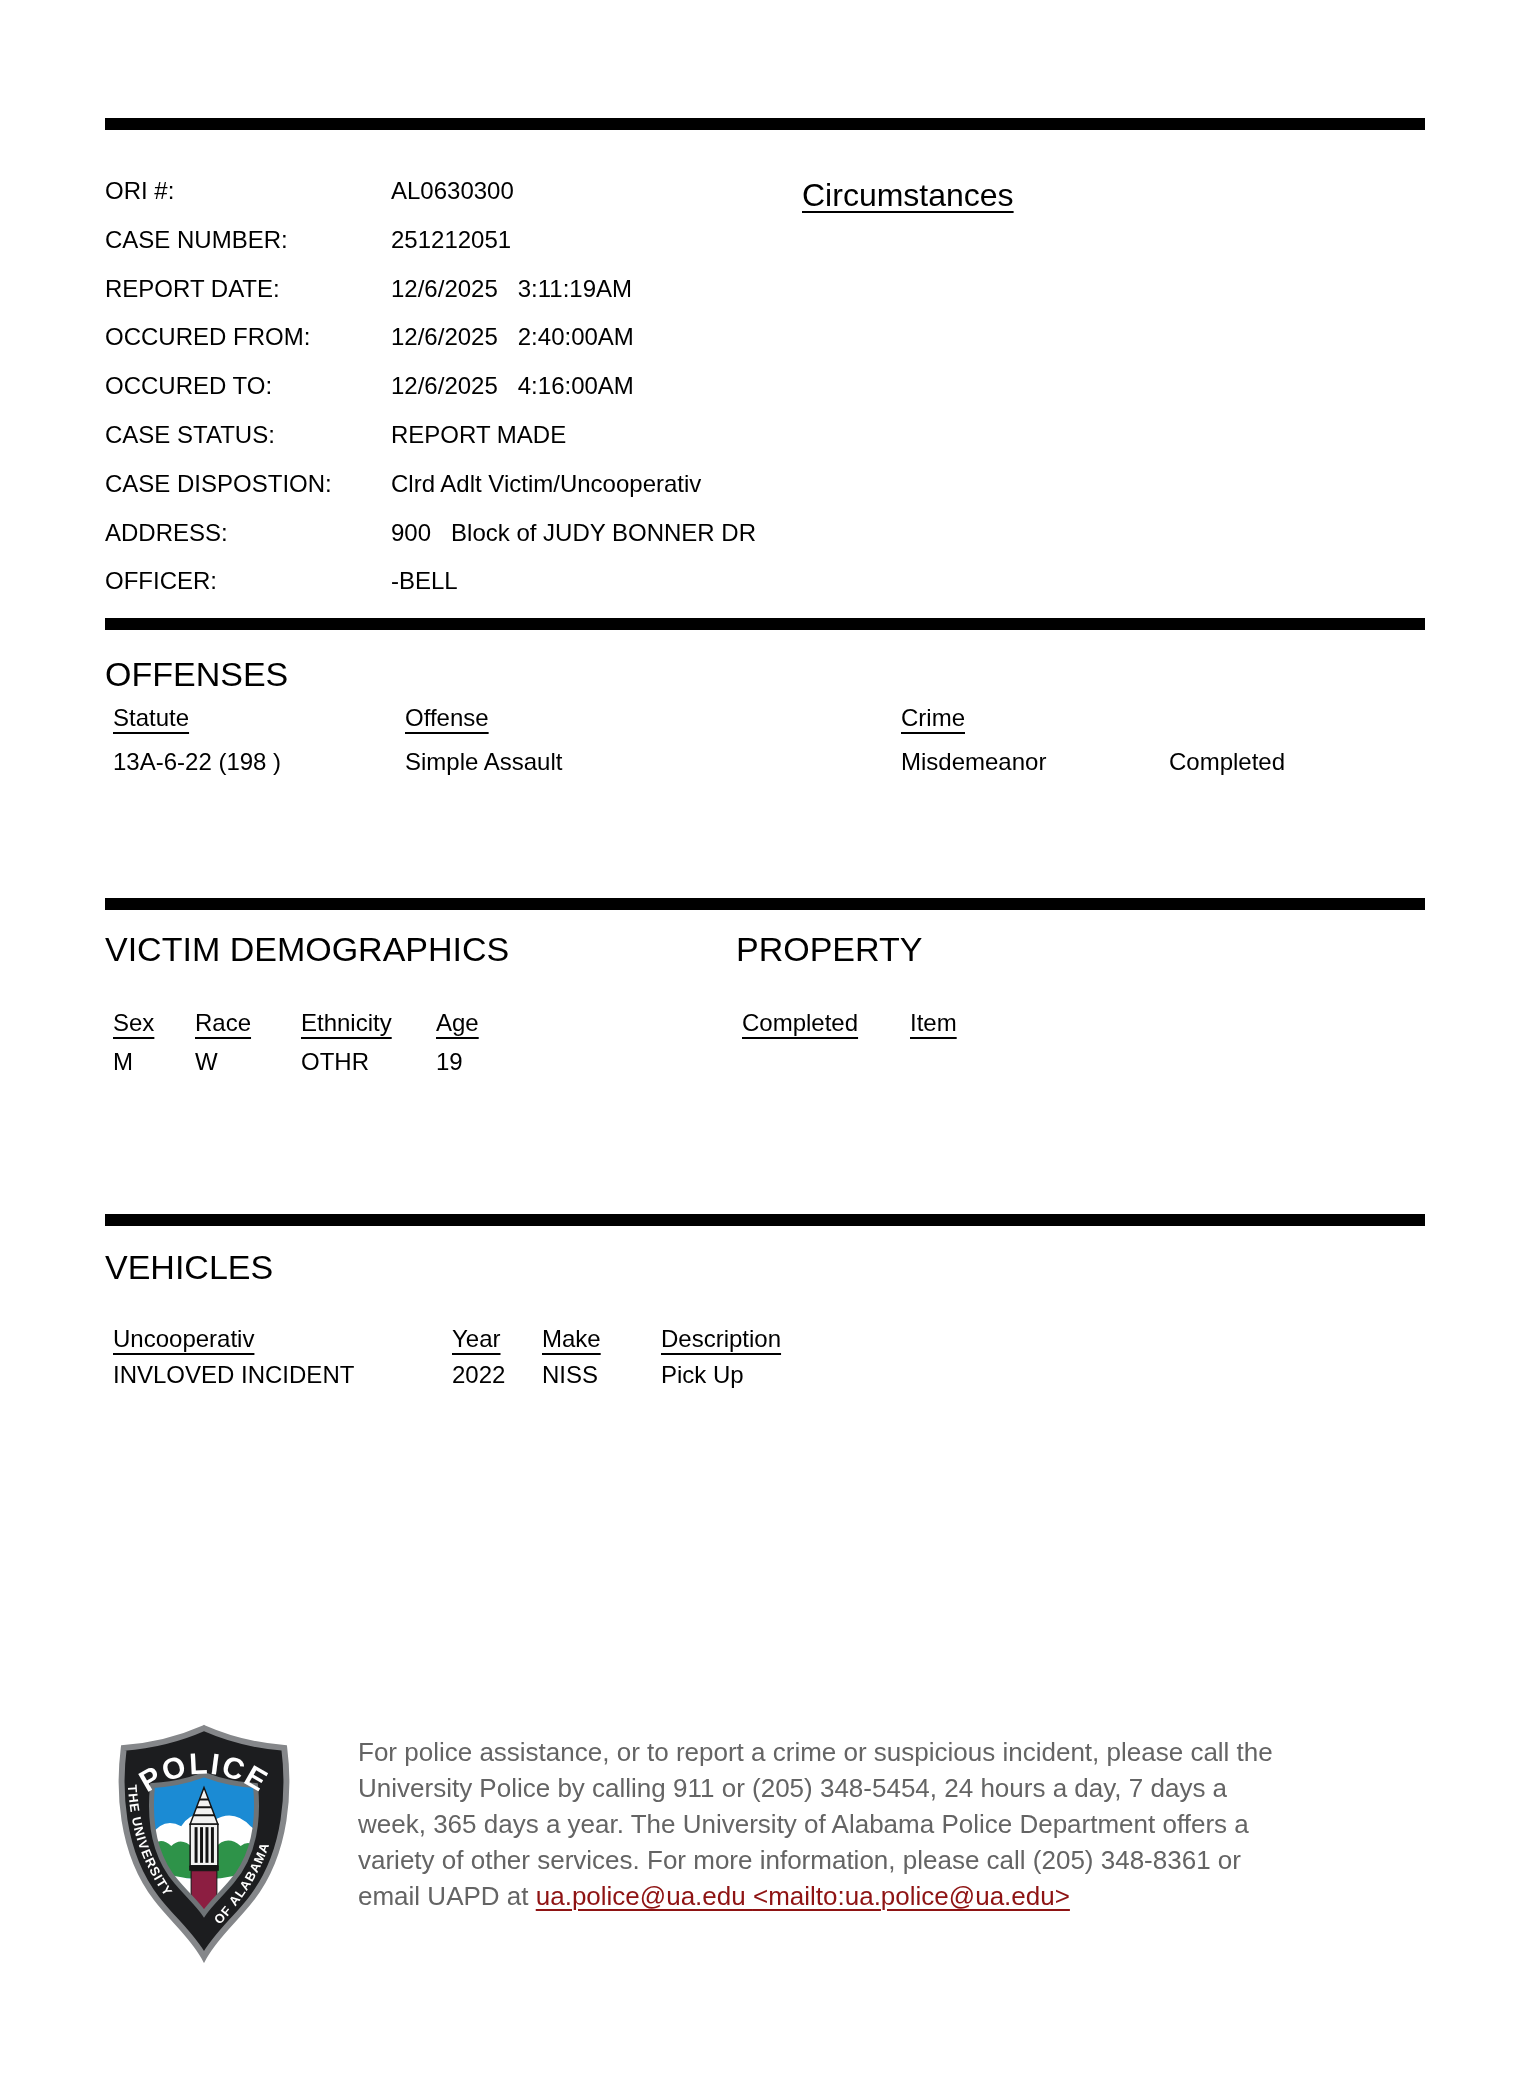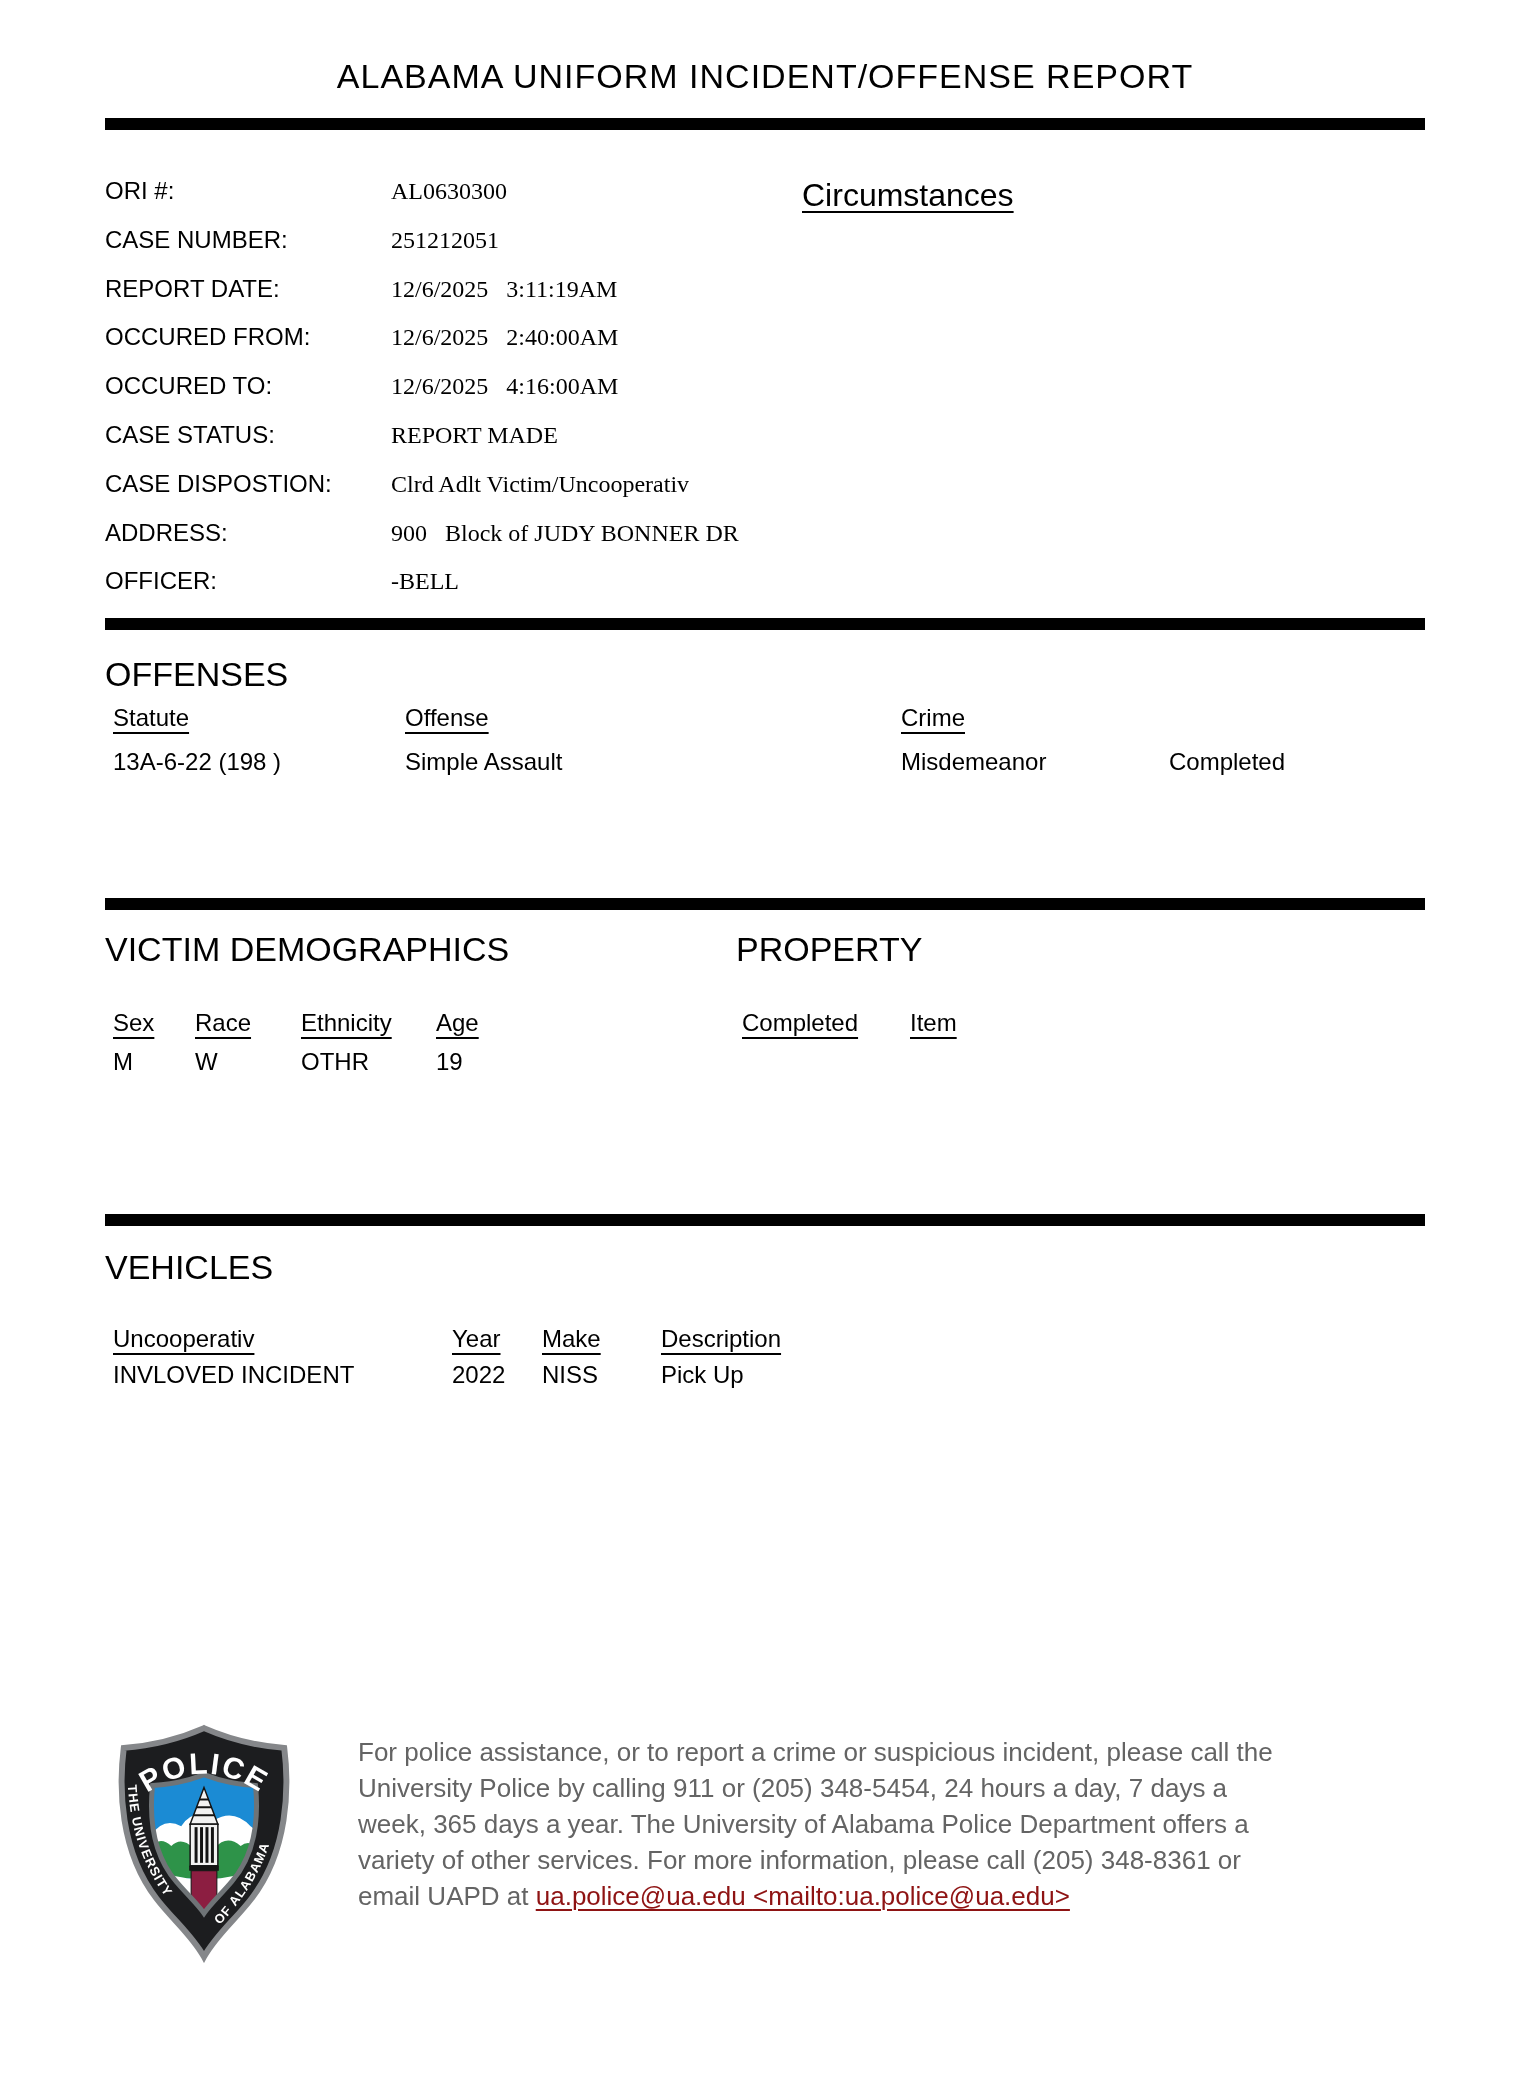--- a/index.html
+++ b/index.html
@@ -7,21 +7,21 @@
     position:relative;width:1530px;height:2090px;background:#ffffff;
     font-family:"Liberation Sans", sans-serif;color:#000;overflow:hidden;
   }
   .title{
     position:absolute;top:58px;left:0;width:100%;text-align:center;
     font-size:34px;letter-spacing:1px;line-height:1.1;color:#000;
   }
   .rule{position:absolute;left:105px;width:1320px;height:12px;background:#000;}
   .frow{position:absolute;left:105px;font-size:24px;line-height:1.1;}
   .flabel{display:inline-block;}
-  .fvalue{position:absolute;left:286px;top:0;white-space:pre;font-family:Liberation Serif, serif;}
+  .fvalue{position:absolute;left:286px;top:0;white-space:pre;}
   .circ{position:absolute;left:802px;font-size:32px;line-height:1.1;}
   .underlined{
     text-decoration:underline;
     text-decoration-thickness:2px;
     text-underline-offset:5px;
   }
   .circ-items{position:absolute;left:802px;font-size:24px;line-height:31px;}
   .sechead{position:absolute;font-size:34px;line-height:1.1;}
   .colhead{
     position:absolute;font-size:24px;line-height:1.1;
@@ -38,21 +38,20 @@
   }
   .badge-svg{position:absolute;left:100px;top:1722px;width:208px;height:241px;}
   .badge-police{font-family:"Liberation Sans", sans-serif;font-weight:bold;font-size:30px;letter-spacing:2px;fill:#ffffff;}
   .badge-side{font-family:"Liberation Sans", sans-serif;font-weight:bold;font-size:13px;letter-spacing:1px;fill:#ffffff;}
 </style>
 </head>
 <body>
 
 <div class="page">
 
-  <div class="title">ALABAMA UNIFORM INCIDENT/OFFENSE REPORT</div>
   <div class="rule" style="top:118px"></div>
 
   <div class="frow" style="top:178px">
     <span class="flabel">ORI #:</span>
     <span class="fvalue">AL0630300</span>
   </div>
   <div class="frow" style="top:227px">
     <span class="flabel">CASE NUMBER:</span>
     <span class="fvalue">251212051</span>
   </div>

